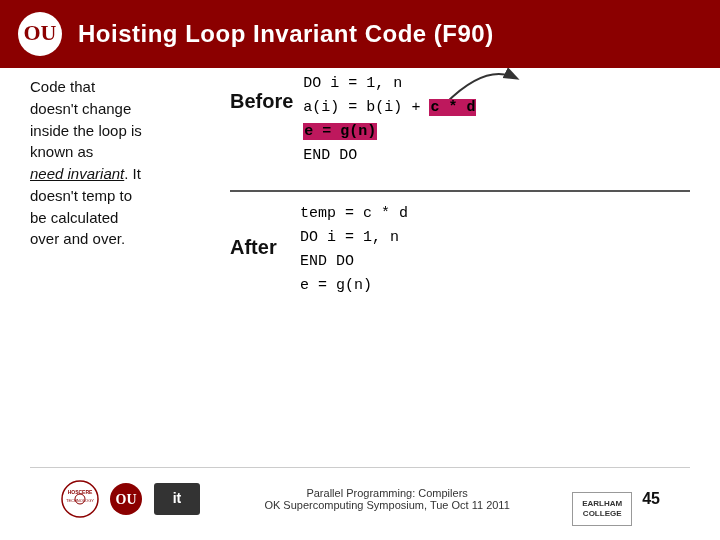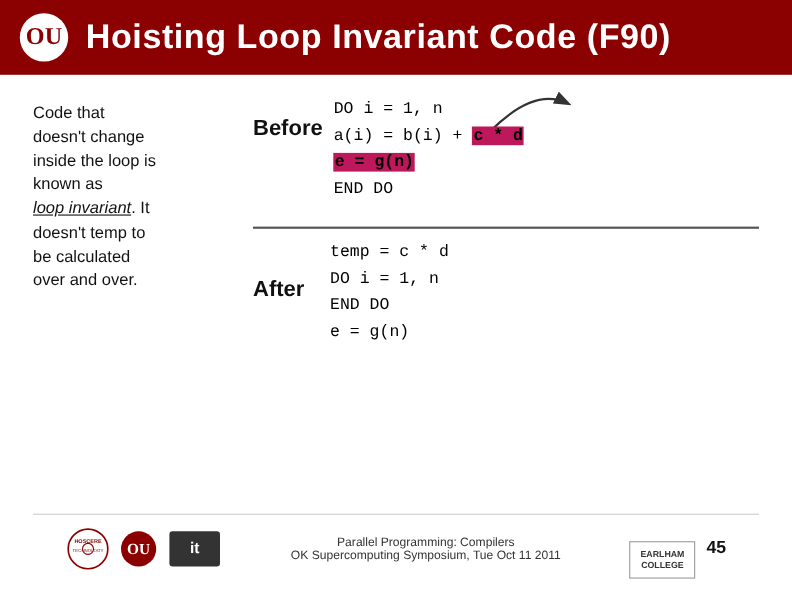--- a/index.html
+++ b/index.html
@@ -19,28 +19,28 @@
       align-items: center;
       padding: 10px 16px;
       gap: 14px;
     }
     .header-logo {
       width: 48px;
       height: 48px;
     }
     .header-title {
       color: #fff;
-      font-size: 31px;
+      font-size: 24px;
       font-weight: bold;
       letter-spacing: 0.5px;
     }
 
     
     .main {
-      padding: 20px 30px 10px 30px;
+      padding: 4px 30px 10px 30px;
       display: flex;
       flex-direction: column;
       height: calc(540px - 68px);
     }
 
     .content-area {
       display: flex;
       flex: 1;
     }
 
@@ -198,21 +198,21 @@
 </div>
 
 <div class="main">
   <div class="content-area">
 
     <div class="left-panel">
       <span>Code that</span><br>
       <span>doesn't change</span><br>
       <span>inside the loop is</span><br>
       <span>known as</span><br>
-      <span class="loop-invariant">loop invariant</span><span>. It</span><br>
+      <span class="loop-invariant">need invariant</span><span>. It</span><br>
       <span>doesn't temp to</span><br>
       <span>be calculated</span><br>
       <span>over and over.</span>
     </div>
 
     <div class="right-panel">
 
       <div class="section-before">
         <div class="before-label">Before</div>
         <div class="before-wrapper">

